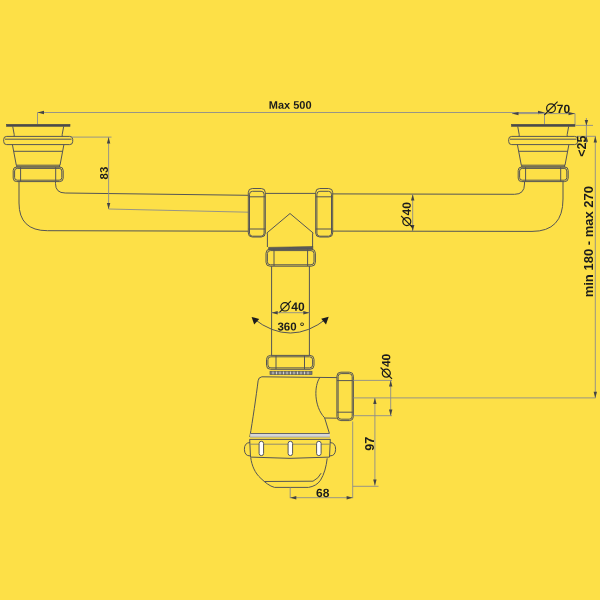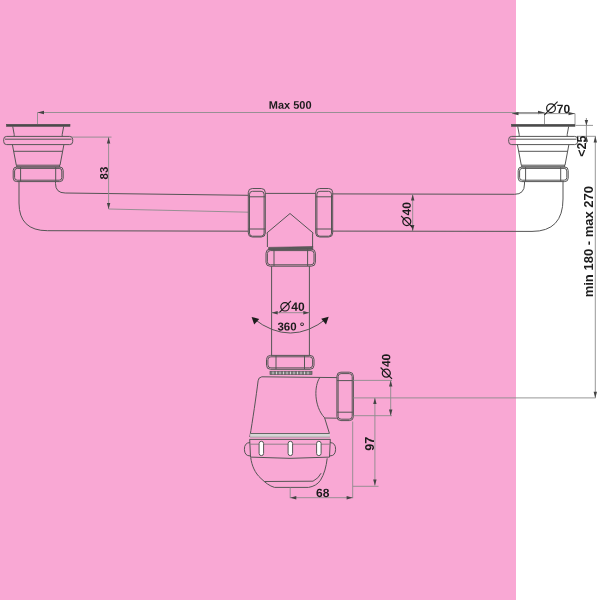--- a/index.html
+++ b/index.html
@@ -1,16 +1,16 @@
 <!DOCTYPE html>
 <html><head>
 <meta charset="utf-8">
 <style>
 html,body{margin:0;padding:0;background:#ffffff;}
-.wrap{width:516px;height:600px;position:relative;background:#f9a8d4;}
+.wrap{width:600px;height:600px;position:relative;background:#fde047;}
 text{font-family:"Liberation Sans",sans-serif;font-weight:bold;fill:#1c1c1c;}
 </style>
 </head>
 <body>
 <div class="wrap">
 <svg width="600" height="600" viewBox="0 0 600 600">
 <g fill="none" stroke="#555" stroke-width="1">
 
 <g stroke="#8c8c8c" stroke-width="0.9">
   <line x1="37.5" y1="112.5" x2="544.5" y2="112.5"></line>

